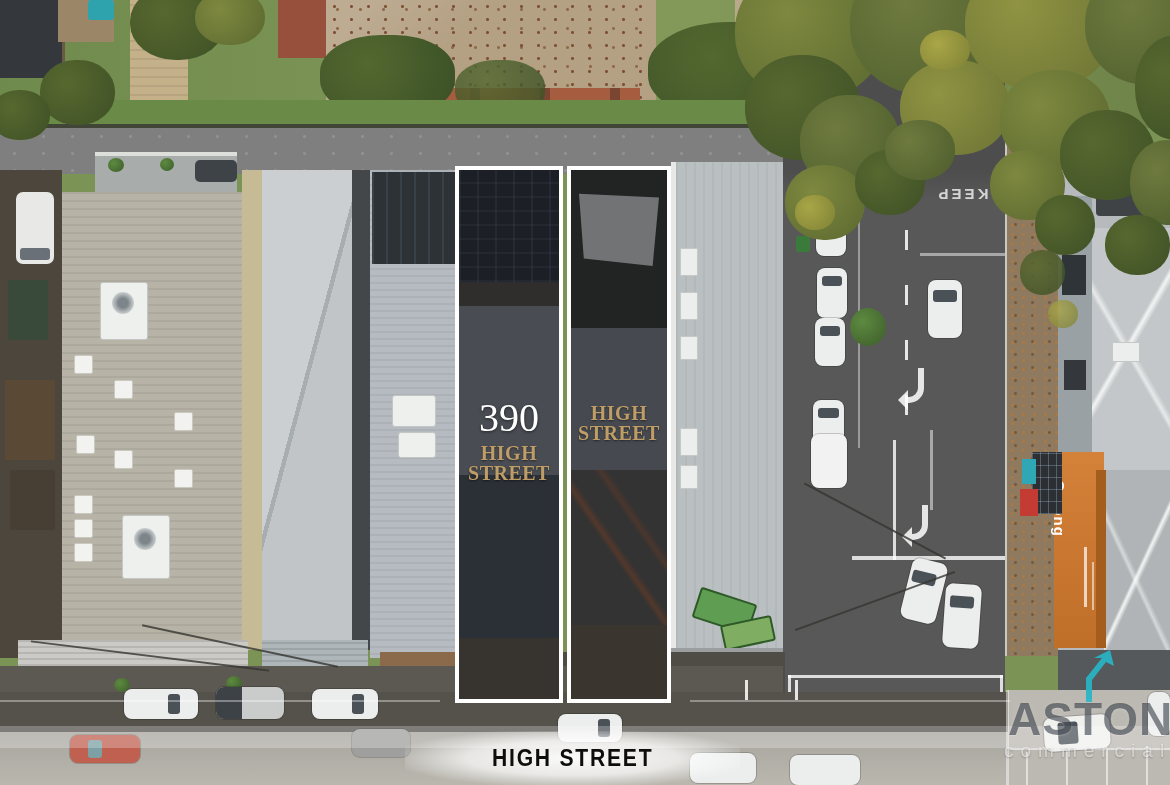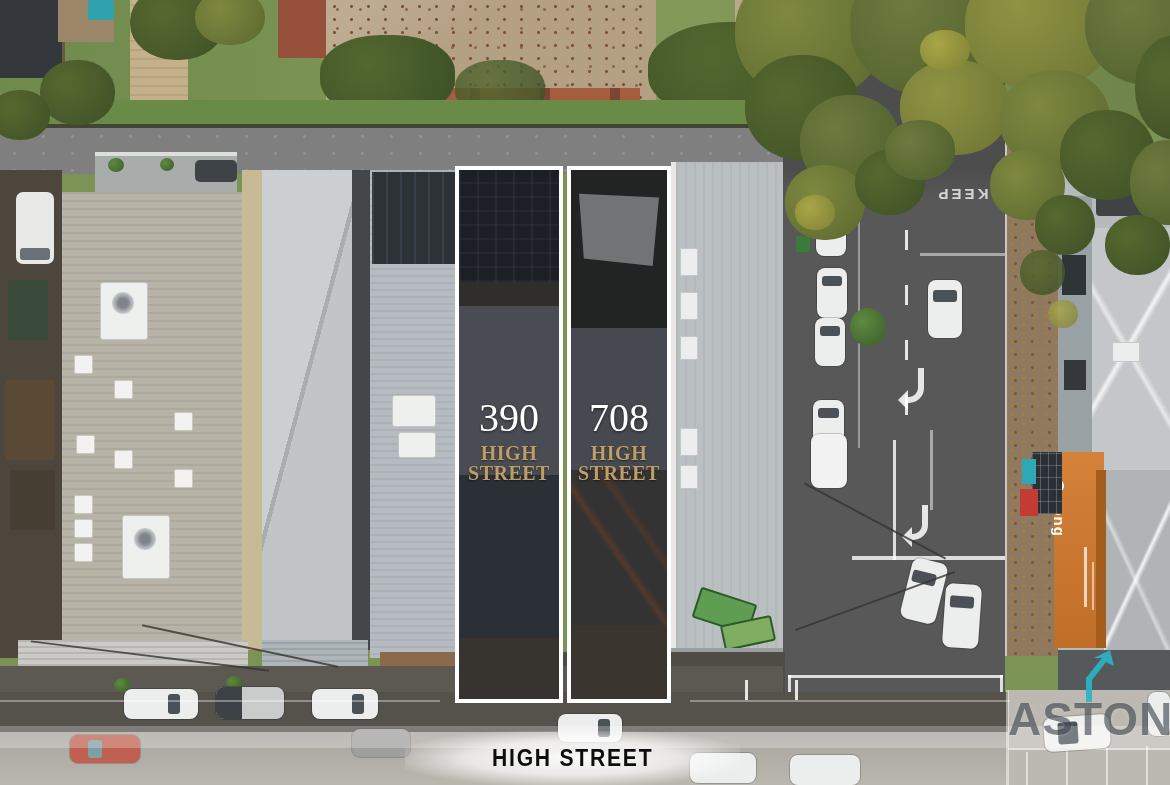--- a/index.html
+++ b/index.html
@@ -342,31 +342,31 @@
   </div>
 
   <div class="abs prop" style="left:567px;top:166px;width:96px;height:529px;">
     <div class="abs" style="left:0;top:0;width:100%;height:158px;background:#2b2d27;"></div>
     <div class="abs" style="left:8px;top:20px;width:80px;height:76px;background:#a9abab;opacity:.9;clip-path:polygon(0 5%,100% 10%,92% 100%,6% 90%);"></div>
     <div class="abs" style="left:0;top:158px;width:100%;height:142px;background:#5f6468;"></div>
     <div class="abs" style="left:0;top:300px;width:100%;height:155px;background:#45423e;background-image:linear-gradient(55deg,transparent 44%,rgba(150,80,40,.55) 47%,transparent 51%),linear-gradient(55deg,transparent 64%,rgba(150,80,40,.4) 67%,transparent 71%);"></div>
     <div class="abs" style="left:0;top:455px;width:100%;height:74px;background:#4f463a;"></div>
     <div class="abs tint"></div>
     <div class="abs propLabel">
-      <div class="propNum">708</div>
       <div class="propSt" style="color:#bf9d67;">
         <div>HIGH</div>
         <div>STREET</div>
       </div>
     </div>
   </div>
 
 
   <div class="abs glowLabel" style="left:405px;top:731px;width:335px;height:54px;">
     <span class="hsTxt">HIGH STREET</span>
   </div>
 
   <svg class="abs" style="left:1076px;top:650px;width:40px;height:52px;z-index:10;opacity:.92;" viewBox="0 0 40 52">
     <polygon points="10,52 10,28 26,8 18,8 34,0 38,16 30,12 16,30 16,52" fill="#29b5c6"></polygon>
   </svg>
   <div class="abs wmBrand" style="left:1008px;top:692px;">ASTON</div>
+  <div class="abs wmSub" style="left:1004px;top:740px;">commercial</div>
 
 </div>
 
 </body></html>

